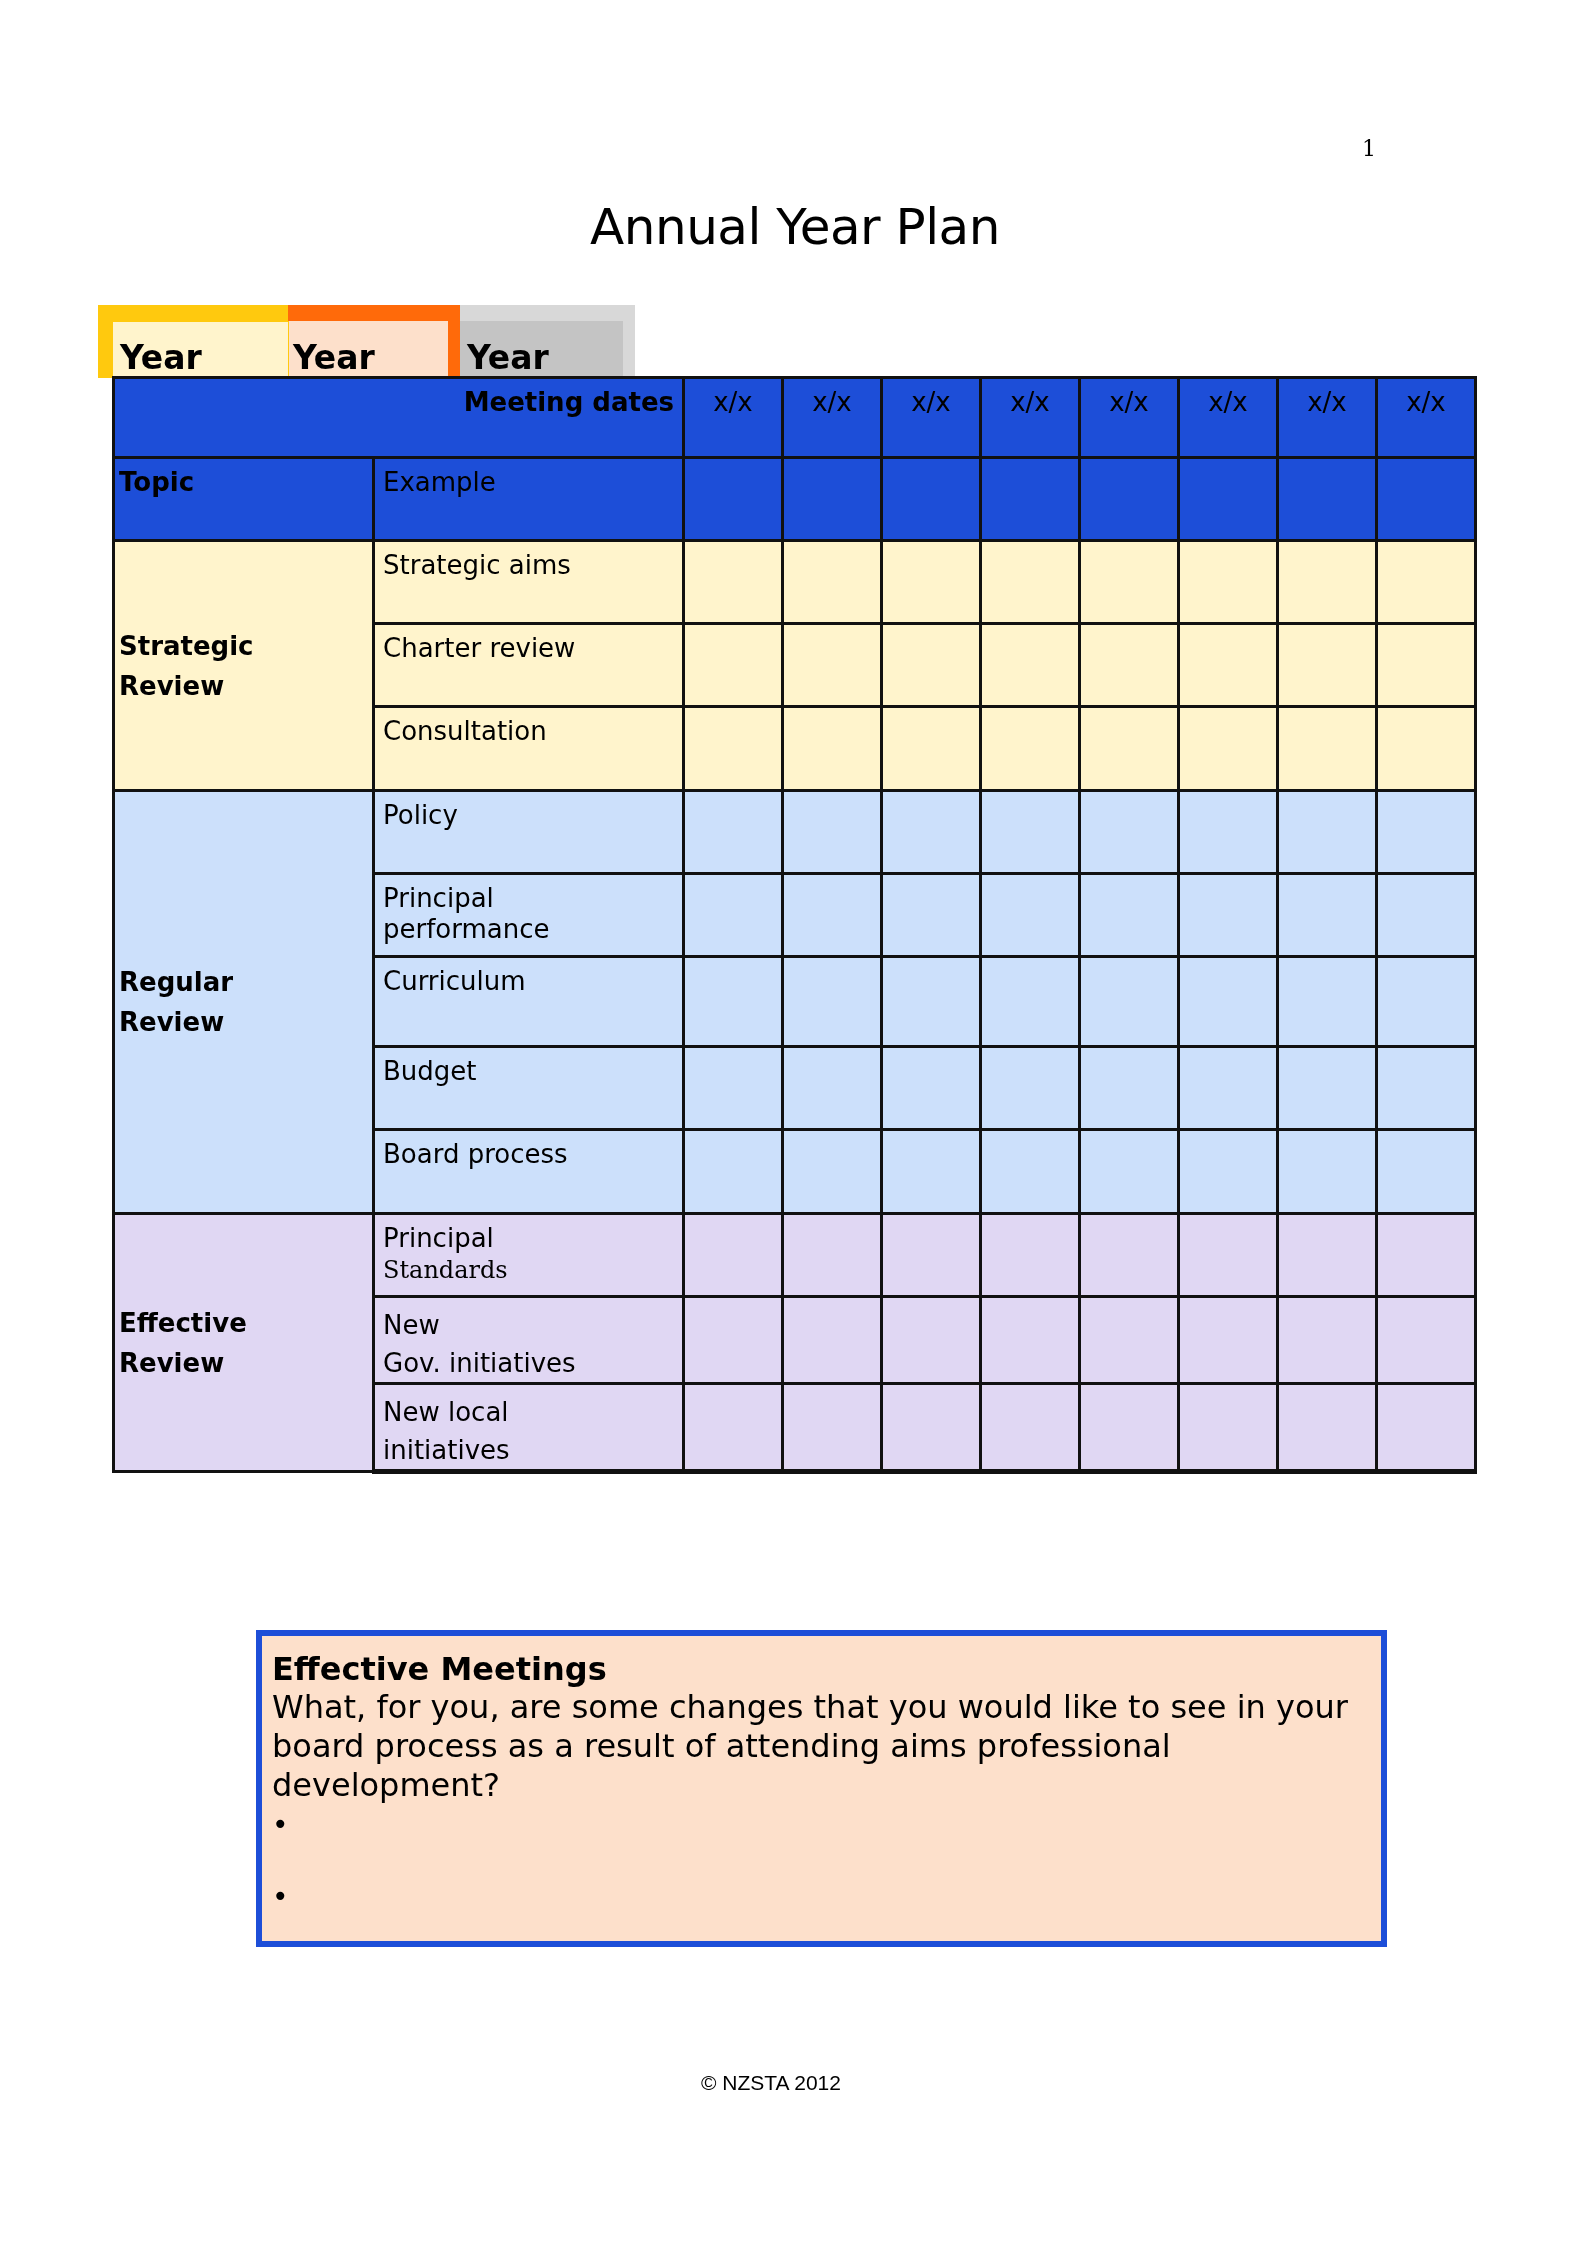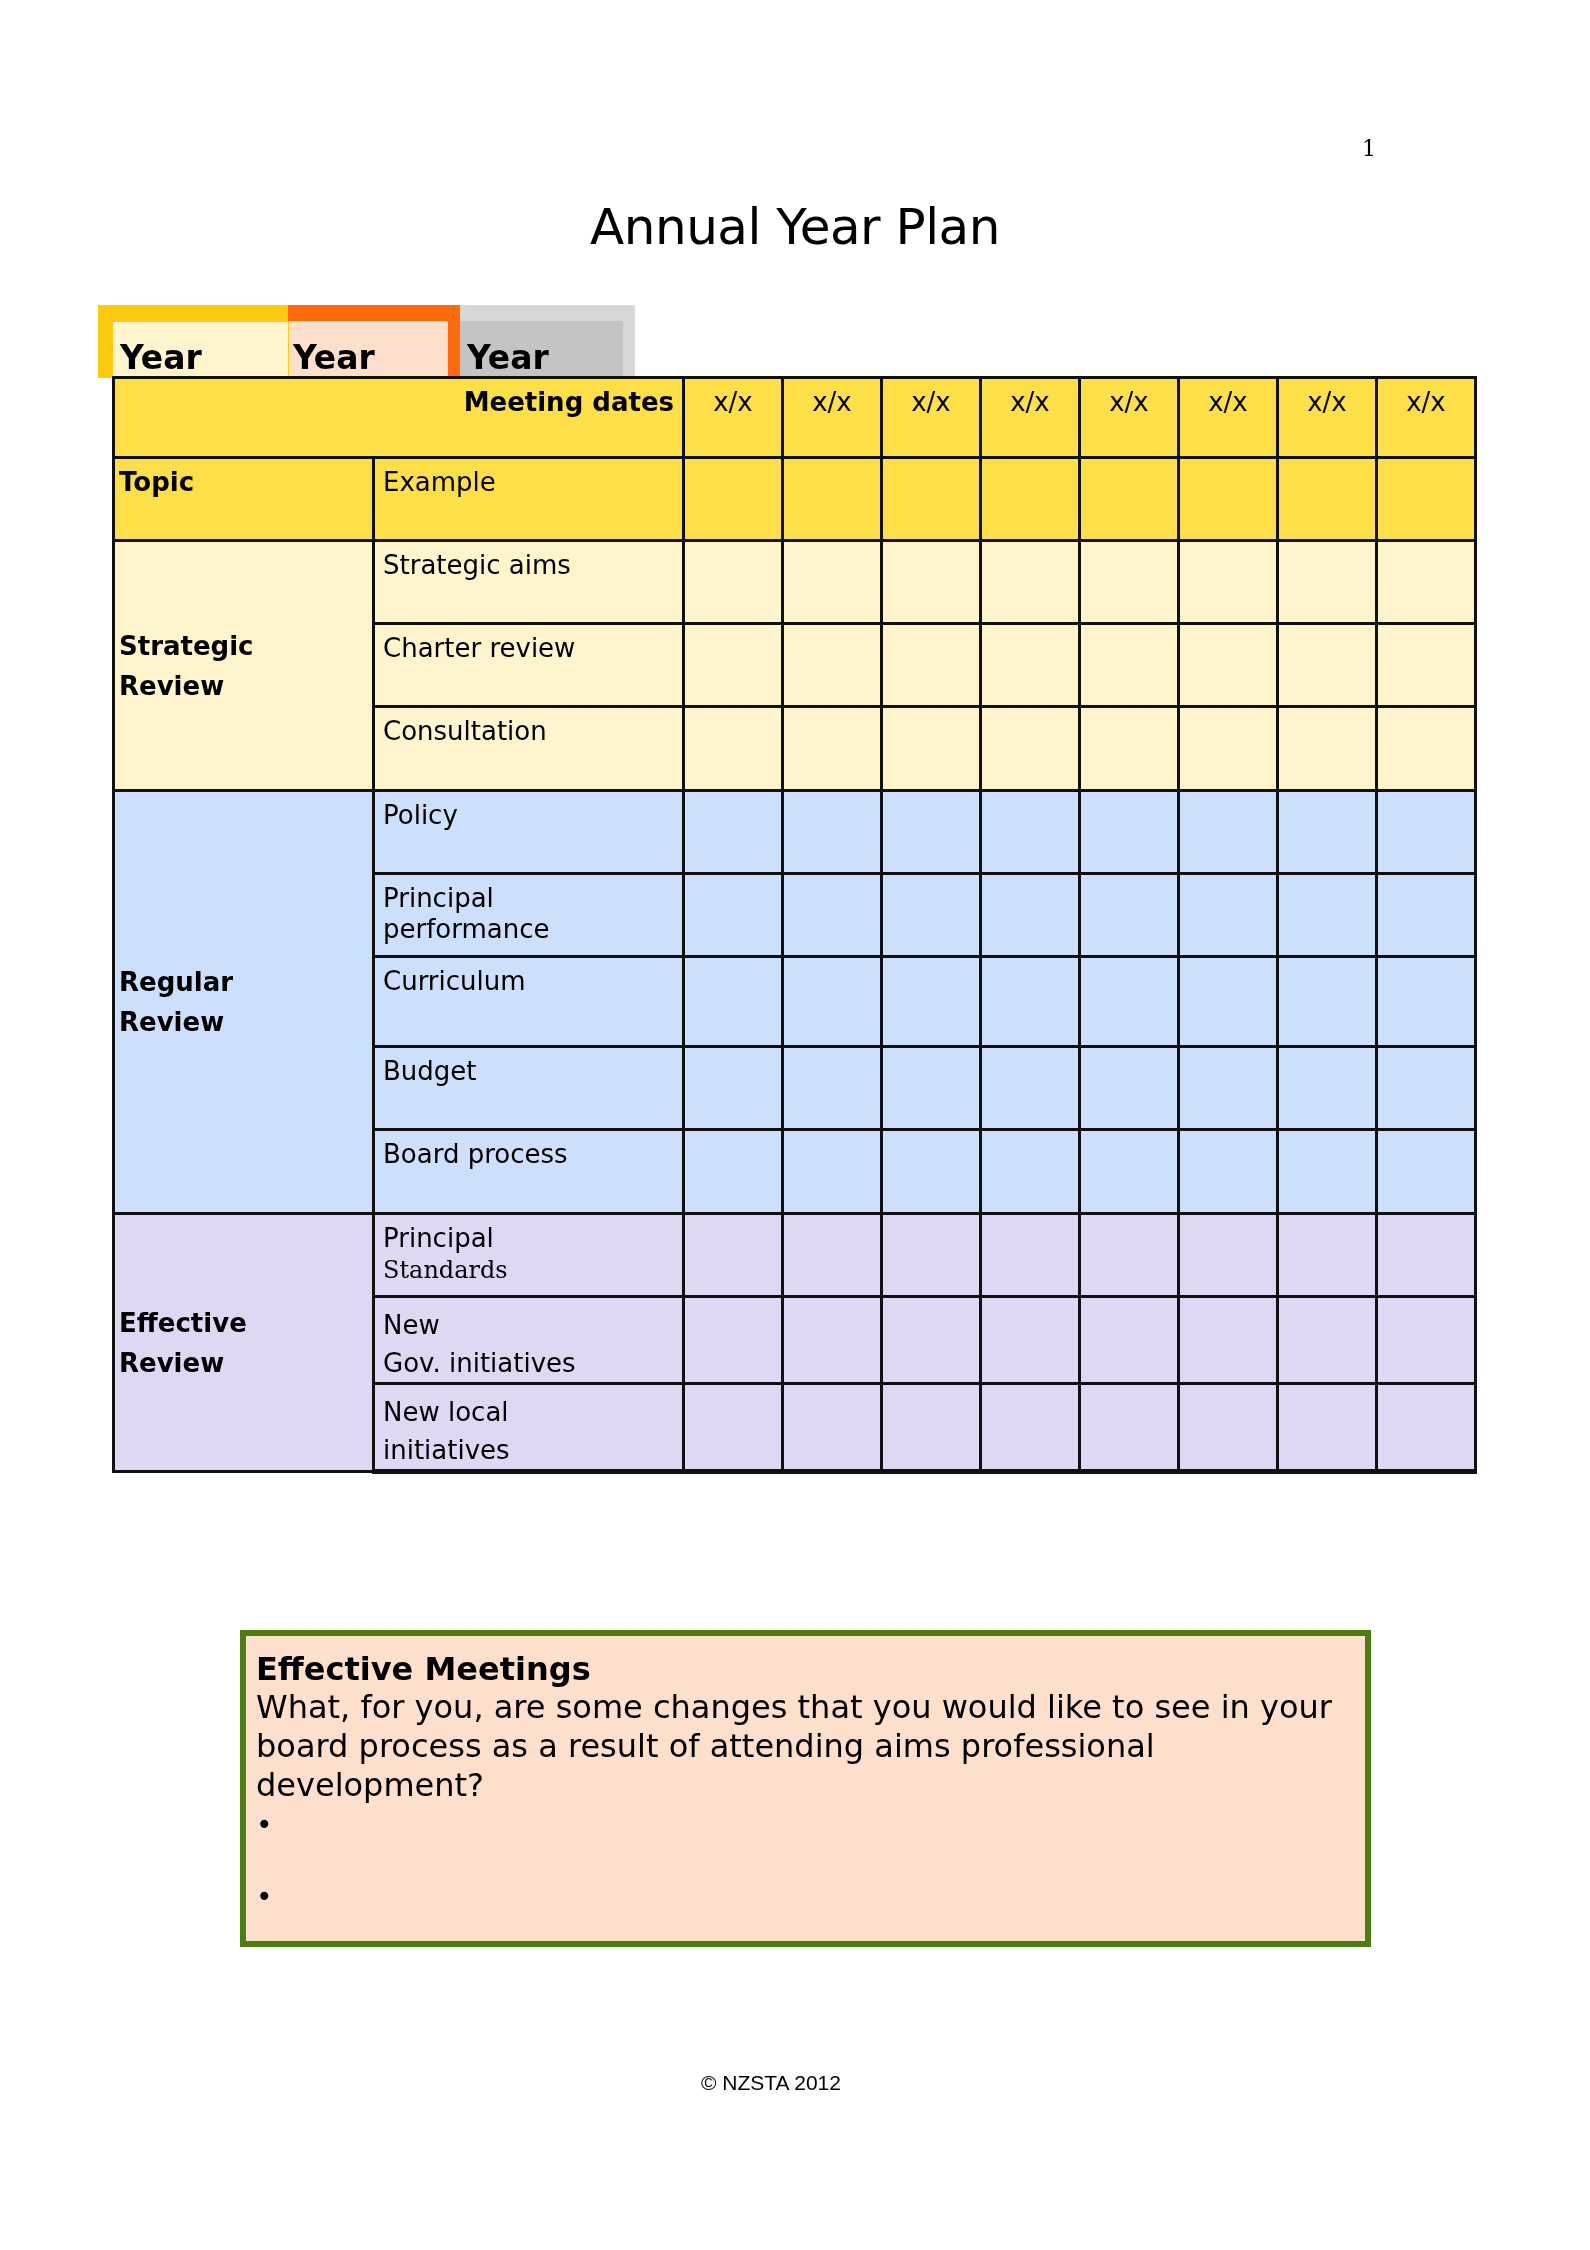--- a/index.html
+++ b/index.html
@@ -19,33 +19,33 @@
   #tab3 { left: 460px; width: 175px; background: #d8d8d8; top: 305px; }
   #tab3 .inner { left: 0; top: 16px; right: 12px; bottom: 0; background: #c4c4c4; }
 
   
   #plan { position: absolute; left: 112px; top: 376px; border-collapse: collapse; table-layout: fixed; }
   #plan td { border: 3px solid #111; padding: 0; vertical-align: top; box-sizing: border-box; font-size: 26px; }
   #plan tr.last td { border-bottom: 5px solid #111; }
   .c1 { width: 260px; }
   .c2 { width: 310px; }
   .cd { width: 99px; }
-  .hdr { background: #fde047; }
+  .hdr { background: #1d4ed8; }
   .strat { background: #fff4cc; }
   .reg { background: #cce0fb; }
   .emg { background: #e0d7f3; }
   .meet-lbl { text-align: right; padding: 8px 8px 0 0 !important; font-weight: bold; font-size: 26px; }
   .date { text-align: center; padding-top: 8px !important; font-size: 26px; }
   .topic-lbl { font-weight: bold; padding: 8px 0 0 4px !important; }
   .sub { padding: 8px 0 0 8px !important; line-height: 31px; }
   .group { font-weight: bold; font-size: 31px; line-height: 40px; padding-left: 4px !important; vertical-align: middle !important; }
   .serif { font-family: "DejaVu Serif", serif; font-size: 24px; }
 
   
-  #em-box { position: absolute; left: 240px; top: 1630px; width: 1131px; height: 317px; box-sizing: border-box; border: 6px solid #4d7c0f; background: #fde0cb; padding: 14px 10px; }
+  #em-box { position: absolute; left: 256px; top: 1630px; width: 1131px; height: 317px; box-sizing: border-box; border: 6px solid #1d4ed8; background: #fde0cb; padding: 14px 10px; }
   #em-title { font-weight: bold; font-size: 32px; line-height: 38px; }
   #em-q { font-size: 32px; line-height: 39px; }
   .bullet { font-size: 28px; line-height: 36px; }
   #b1 { margin-top: 2px; }
   #b2 { margin-top: 36px; }
 
   #footer { left: 0; width: 1542px; top: 2071px; text-align: center; font-family: "Liberation Sans", sans-serif; font-size: 21px; }
 </style>
 </head>
 <body>

